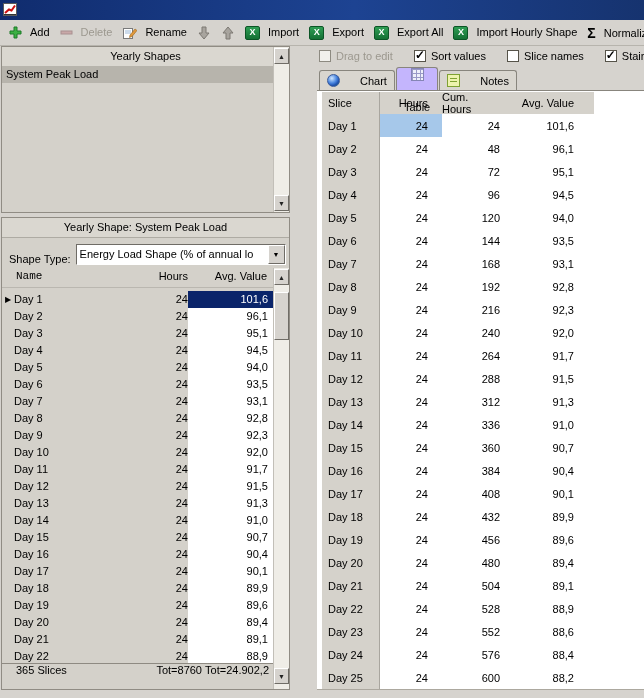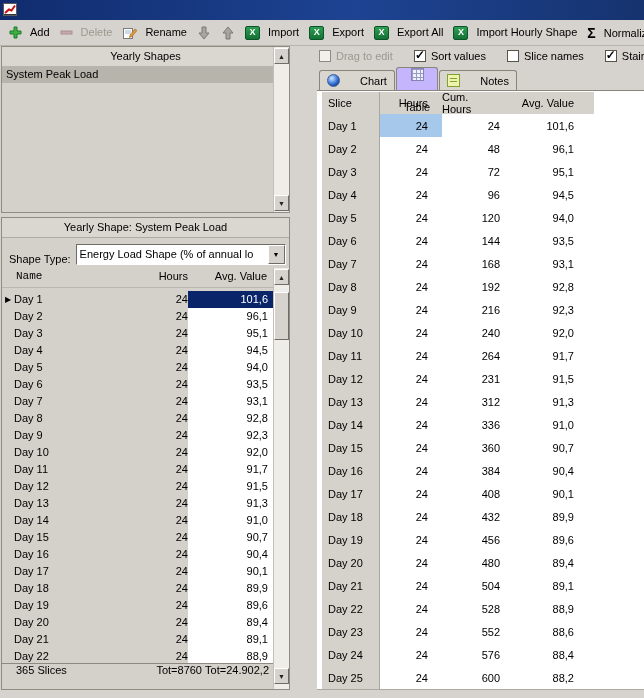--- a/index.html
+++ b/index.html
@@ -517,21 +517,21 @@
           <div class="rt-row">
             <span class="rt-c rt-c1">Day 11</span>
             <span class="rt-c rt-c2">24</span>
             <span class="rt-c rt-c3">264</span>
             <span class="rt-c rt-c4">91,7</span>
           </div>
 
           <div class="rt-row">
             <span class="rt-c rt-c1">Day 12</span>
             <span class="rt-c rt-c2">24</span>
-            <span class="rt-c rt-c3">231</span>
+            <span class="rt-c rt-c3">288</span>
             <span class="rt-c rt-c4">91,5</span>
           </div>
 
           <div class="rt-row">
             <span class="rt-c rt-c1">Day 13</span>
             <span class="rt-c rt-c2">24</span>
             <span class="rt-c rt-c3">312</span>
             <span class="rt-c rt-c4">91,3</span>
           </div>
 

